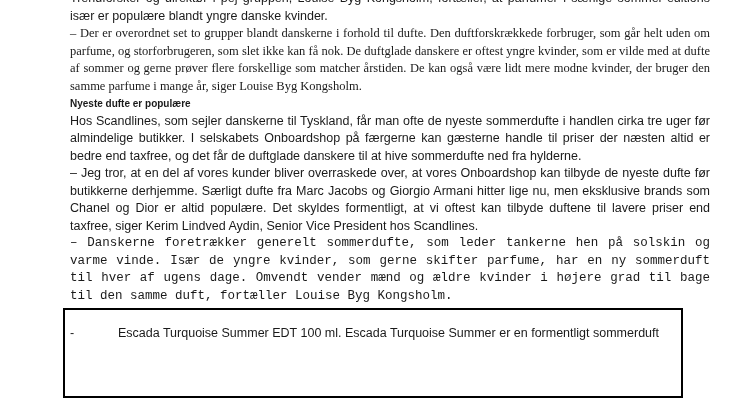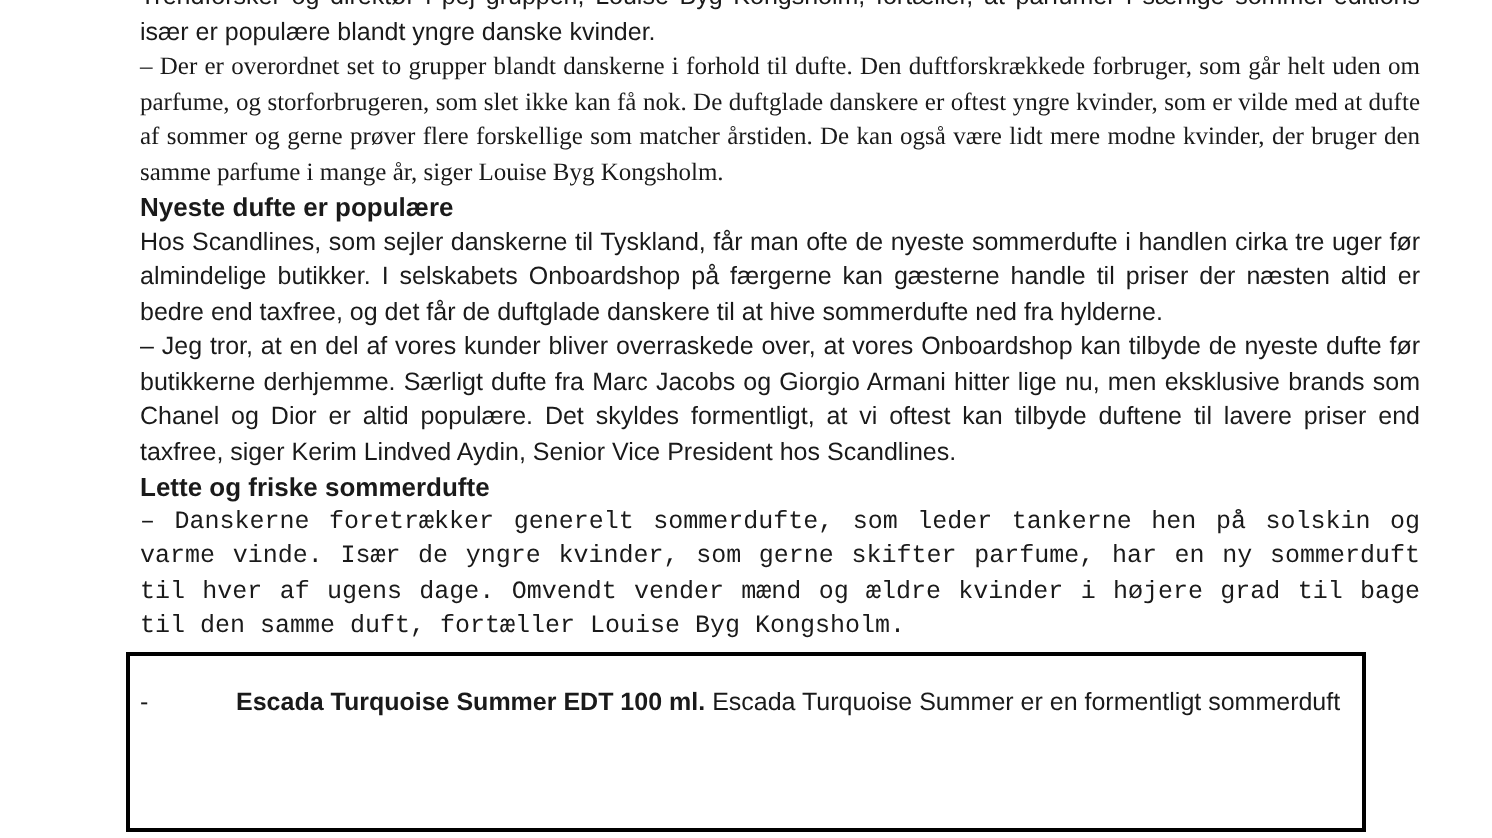--- a/index.html
+++ b/index.html
@@ -17,21 +17,21 @@
     left: 70px;
     top: -10px;
     width: 640px;
     font-size: 12.5px;
     line-height: 17.5px;
     text-align: justify;
   }
   .content p { margin: 0; }
   .content h3 {
     margin: 0;
-    font-size: 13px;
+    font-size: 10px;
     line-height: 17.5px;
     font-weight: bold;
     text-align: left;
   }
   .gap-lg { margin-top: 13px; font-family: Liberation Serif, serif; }
   .gap-sm { margin-top: 5px; }
   .gap-xs { margin-top: 3px; font-family: Liberation Mono, monospace; }
   .info-box {
     box-sizing: border-box;
     margin-top: 3px;
@@ -46,39 +46,38 @@
     margin-top: 10px;
   }
   .bullet-marker {
     flex: 0 0 48px;
     text-align: left;
   }
   .bullet-text {
     flex: 1;
     text-align: justify;
   }
-  .bold { font-weight: bold; }
+  .bold { font-weight: normal; }
 </style>
 </head>
 <body>
 
 <div class="screen">
   <div class="content">
 
     <p>Trendforsker og direktør i pej gruppen, Louise Byg Kongsholm, fortæller, at parfumer i særlige sommer-editions især er populære blandt yngre danske kvinder.</p>
 
     <p class="gap-lg">– Der er overordnet set to grupper blandt danskerne i forhold til dufte. Den duftforskrækkede forbruger, som går helt uden om parfume, og storforbrugeren, som slet ikke kan få nok. De duftglade danskere er oftest yngre kvinder, som er vilde med at dufte af sommer og gerne prøver flere forskellige som matcher årstiden. De kan også være lidt mere modne kvinder, der bruger den samme parfume i mange år, siger Louise Byg Kongsholm.</p>
 
     <h3>Nyeste dufte er populære</h3>
 
     <p>Hos Scandlines, som sejler danskerne til Tyskland, får man ofte de nyeste sommerdufte i handlen cirka tre uger før almindelige butikker. I selskabets Onboardshop på færgerne kan gæsterne handle til priser der næsten altid er bedre end taxfree, og det får de duftglade danskere til at hive sommerdufte ned fra hylderne.</p>
 
     <p class="gap-sm">– Jeg tror, at en del af vores kunder bliver overraskede over, at vores Onboardshop kan tilbyde de nyeste dufte før butikkerne derhjemme. Særligt dufte fra Marc Jacobs og Giorgio Armani hitter lige nu, men eksklusive brands som Chanel og Dior er altid populære. Det skyldes formentligt, at vi oftest kan tilbyde duftene til lavere priser end taxfree, siger Kerim Lindved Aydin, Senior Vice President hos Scandlines.</p>
 
-    <h3>Lette og friske sommerdufte</h3>
 
 
     <p class="gap-xs">– Danskerne foretrækker generelt sommerdufte, som leder tankerne hen på solskin og varme vinde. Især de yngre kvinder, som gerne skifter parfume, har en ny sommerduft til hver af ugens dage. Omvendt vender mænd og ældre kvinder i højere grad til bage til den samme duft, fortæller Louise Byg Kongsholm.</p>
 
     <div class="info-box">
 
       <div class="bullet-row">
         <span class="bullet-marker">-</span>
         <span class="bullet-text"><span class="bold">Escada Turquoise Summer EDT 100 ml.</span> <span>Escada Turquoise Summer er en formentligt sommerduft</span></span>
       </div>

